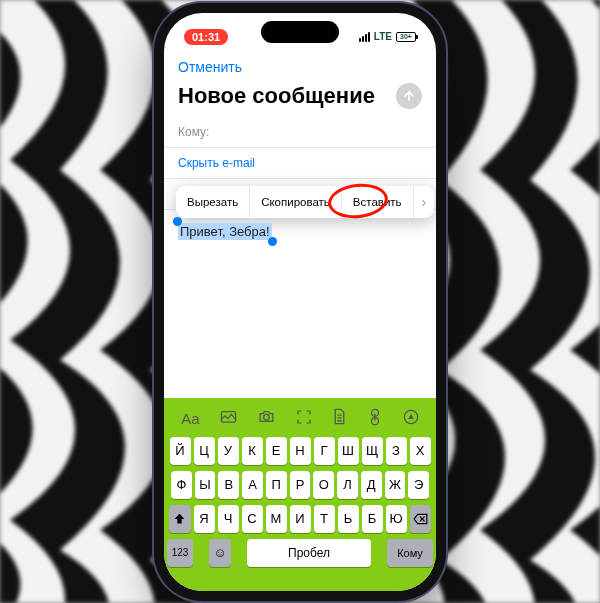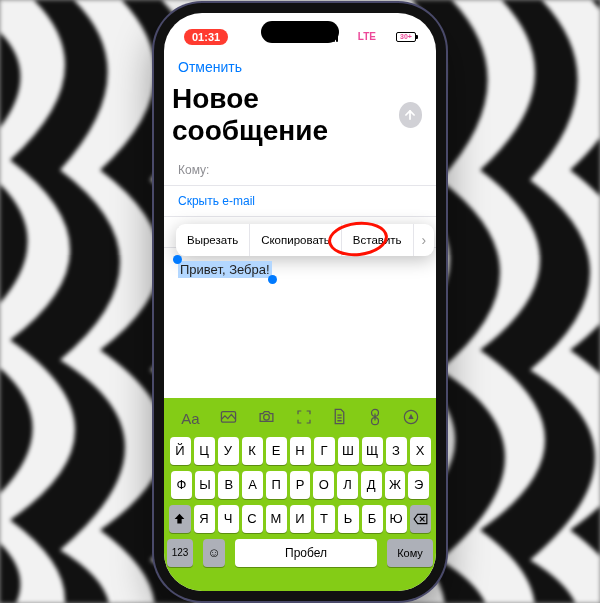--- a/index.html
+++ b/index.html
@@ -67,22 +67,22 @@
     background: #ff3b30;
     color: #fff;
     padding: 2px 8px;
     border-radius: 10px;
     font-size: 11px;
     font-weight: 700;
   }
   .status-right {
     display: flex;
     align-items: center;
-    gap: 20px;
-    color: #ec4899;
+    gap: 4px;
+    color: #14532d;
   }
   .signal-bars { display: flex; gap: 1px; align-items: flex-end; }
   .signal-bars span { width: 2px; background: #000; border-radius: 1px; }
   .signal-bars span:nth-child(1){height:4px}
   .signal-bars span:nth-child(2){height:6px}
   .signal-bars span:nth-child(3){height:8px}
   .signal-bars span:nth-child(4){height:10px}
   .lte { font-size: 10px; font-weight: 700; }
   .battery {
     width: 20px;
@@ -114,25 +114,24 @@
     bottom: 0;
     display: flex;
     flex-direction: column;
   }
   .nav-bar {
     padding: 6px 14px 4px 14px;
     color: #007aff;
     font-size: 14px;
   }
   .title {
-    padding: 4px 14px 8px 8px;
-    font-size: 28px;
+    padding: 4px 14px 8px 14px;
+    font-size: 22px;
     font-weight: 800;
     display:flex;
-    align-items:center;
     justify-content: space-between;
   }
   .send-btn {
     width: 26px;
     height: 26px;
     border-radius: 50%;
     background: #d1d1d6;
     display: flex;
     align-items: center;
     justify-content: center;
@@ -238,21 +237,21 @@
     display: flex;
     align-items: center;
     justify-content: center;
     font-size: 13px;
     color: #000;
   }
   .kb-row.row2 { padding: 0 4px; }
   .kb-row.row3 { padding: 0 2px; }
   .key.wide { width: 28px; background: #adb0b8; }
   .key.wide svg, .key.wide span { color:#000; }
-  .kb-row.row4 { gap: 10px; align-items: flex-end; }
+  .kb-row.row4 { gap: 16px; align-items: flex-end; }
   .key.k123 { width: 26px; background: #adb0b8; font-size: 10px; }
   .key.kemoji { width: 22px; background: #adb0b8; font-size:13px; }
   .key.kspace { flex: 1; background: #fff; font-size: 12px; color:#000; }
   .key.kreturn { width: 46px; background: #adb0b8; font-size: 11px; }
   .row3-inner { display:flex; gap:3px; }
 </style>
 </head>
 <body>
 
 <div class="zebra-bg">

